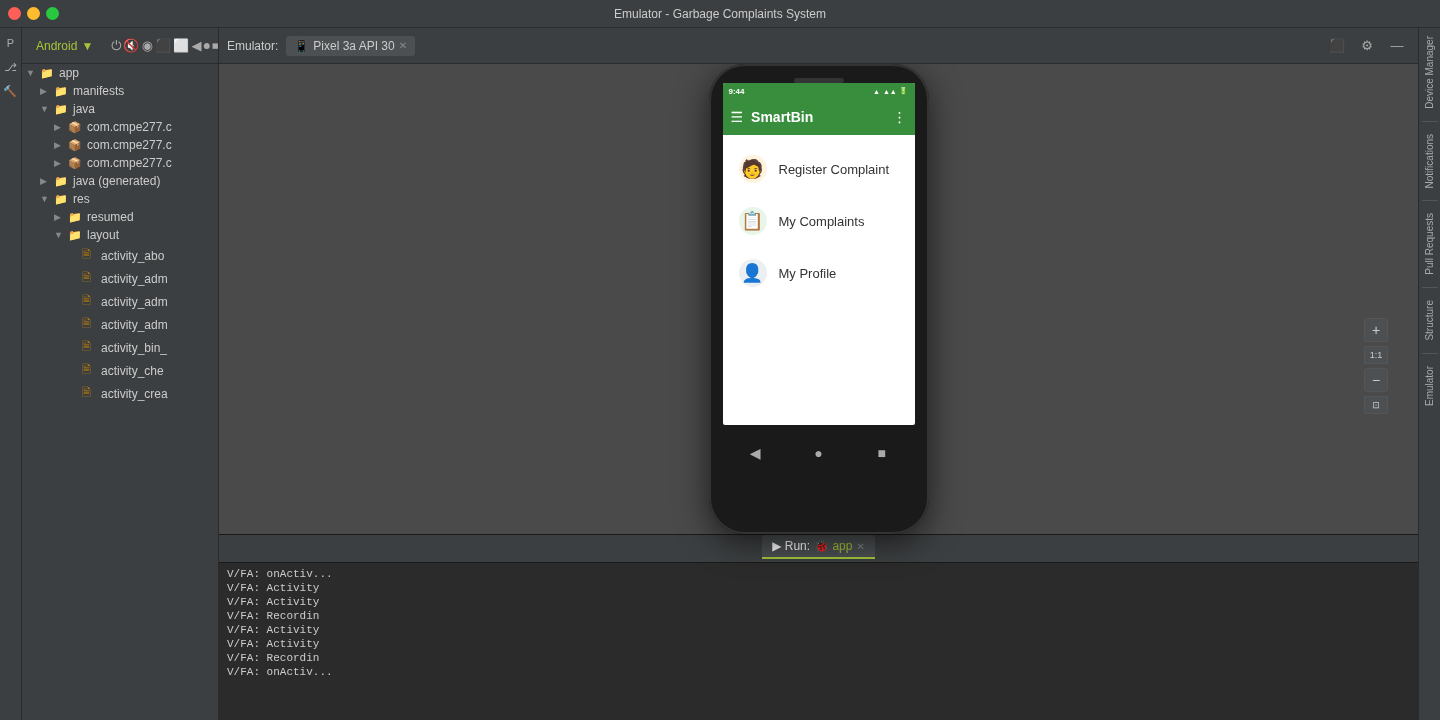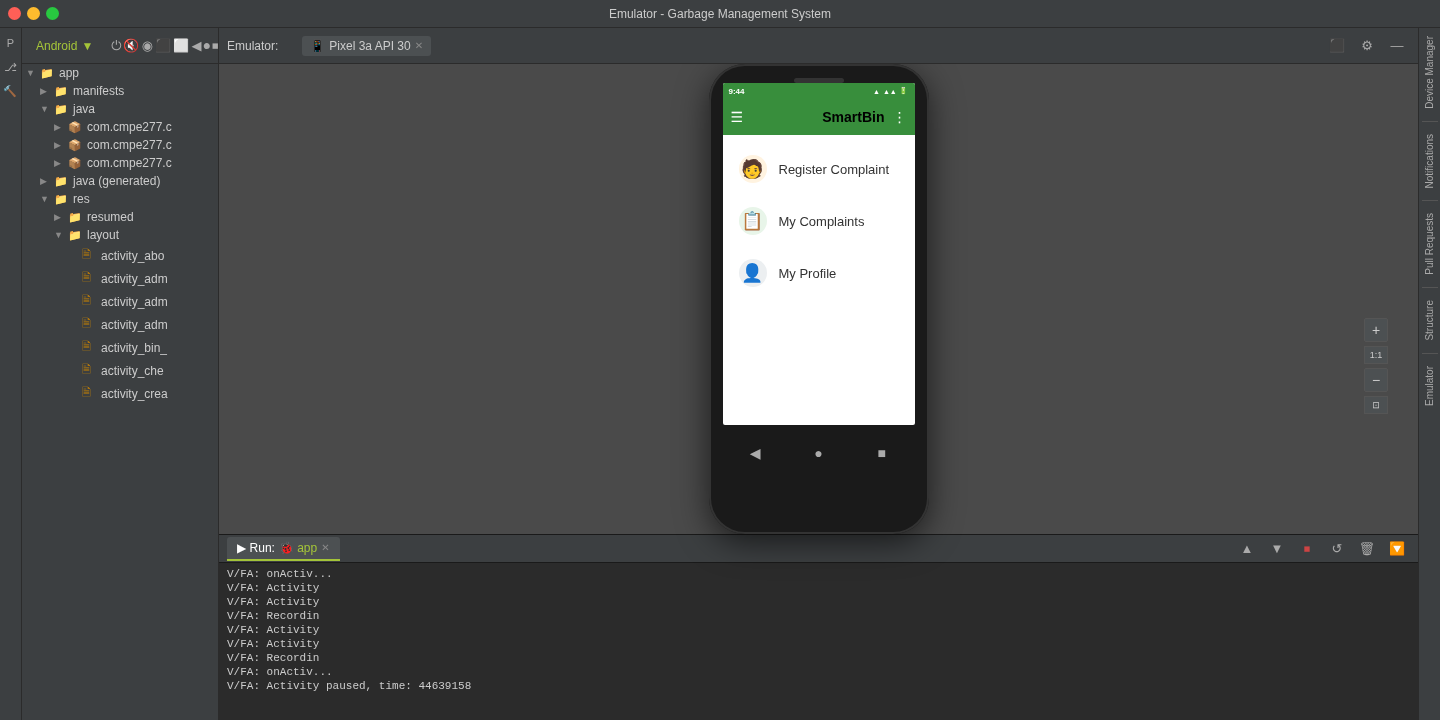--- a/index.html
+++ b/index.html
@@ -161,20 +161,21 @@
       flex-direction: column;
     }
     .bottom-tabs {
       height: 28px;
       background: #3c3f41;
       display: flex;
       align-items: center;
       padding: 0 8px;
       gap: 19px;
       border-bottom: 1px solid #1a1a1a;
+      flex-direction: column;
     }
     .bottom-tab {
       display: flex;
       align-items: center;
       gap: 4px;
       padding: 4px 10px;
       font-size: 12px;
       color: #aaaaaa;
       cursor: pointer;
       border-radius: 3px 3px 0 0;
@@ -218,21 +219,21 @@
       background: #3c3f41;
       border-bottom: 1px solid #2b2b2b;
       display: flex;
       align-items: center;
       padding: 0 8px;
       gap: 4px;
     }
     .emulator-label {
       color: #cccccc;
       font-size: 12px;
-      margin-right: 20px;
+      margin-right: 4px;
     }
     .emulator-device-btn {
       display: flex;
       align-items: center;
       gap: 4px;
       background: #4c5052;
       border: none;
       color: #cccccc;
       font-size: 12px;
       padding: 3px 8px;
@@ -327,25 +328,24 @@
       display: flex;
       align-items: center;
       padding: 0 8px;
       gap: 8px;
     }
     .app-bar-menu {
       color: white;
       font-size: 14px;
     }
     .app-bar-title {
-      color: #000000;
+      color: #ffffff;
       font-size: 14px;
       font-weight: bold;
       flex: 1;
-      text-align: right;
     }
     .app-bar-more {
       color: white;
       font-size: 14px;
     }
 
     
     .drawer-menu {
       padding: 8px 0;
     }
@@ -443,21 +443,21 @@
   </style>
 </head>
 <body>
 
 <div class="title-bar">
   <div class="title-bar-buttons">
     <div class="title-bar-btn btn-close"></div>
     <div class="title-bar-btn btn-min"></div>
     <div class="title-bar-btn btn-max"></div>
   </div>
-  <span class="title-bar-title">Emulator - Garbage Management System</span>
+  <span class="title-bar-title">Emulator - Garbage Complaints System</span>
 </div>
 
 <div class="main-layout">
 
   <div class="left-icons">
     <div class="left-icon">P</div>
     <div class="left-icon">⎇</div>
     <div class="left-icon">🔨</div>
   </div>
 
@@ -669,21 +669,20 @@
         </div>
         <div class="log-content">
           <div class="log-line">V/FA: onActiv...</div>
           <div class="log-line">V/FA: Activity</div>
           <div class="log-line">V/FA: Activity</div>
           <div class="log-line">V/FA: Recordin</div>
           <div class="log-line">V/FA: Activity</div>
           <div class="log-line">V/FA: Activity</div>
           <div class="log-line">V/FA: Recordin</div>
           <div class="log-line">V/FA: onActiv...</div>
-          <div class="log-line">V/FA: Activity paused, time: 44639158</div>
 
         </div>
       </div>
     </div>
   </div>
 
   <div class="right-panels">
     <span class="right-panel-label">Device Manager</span>
     <div class="right-panel-sep"></div>
     <span class="right-panel-label">Notifications</span>

